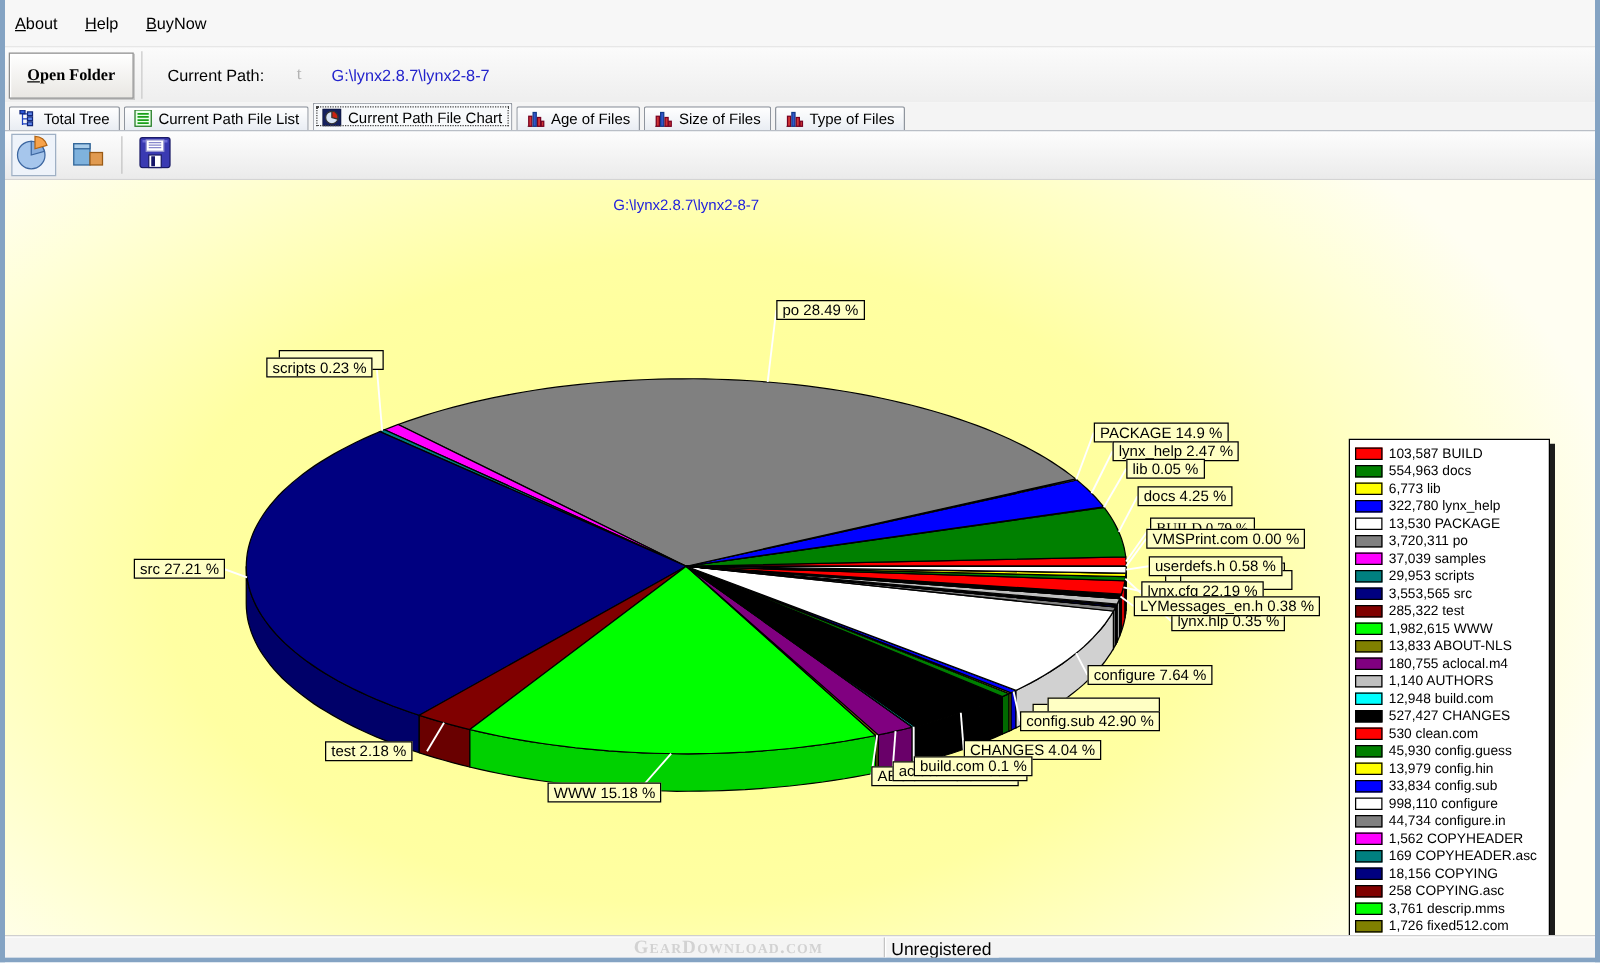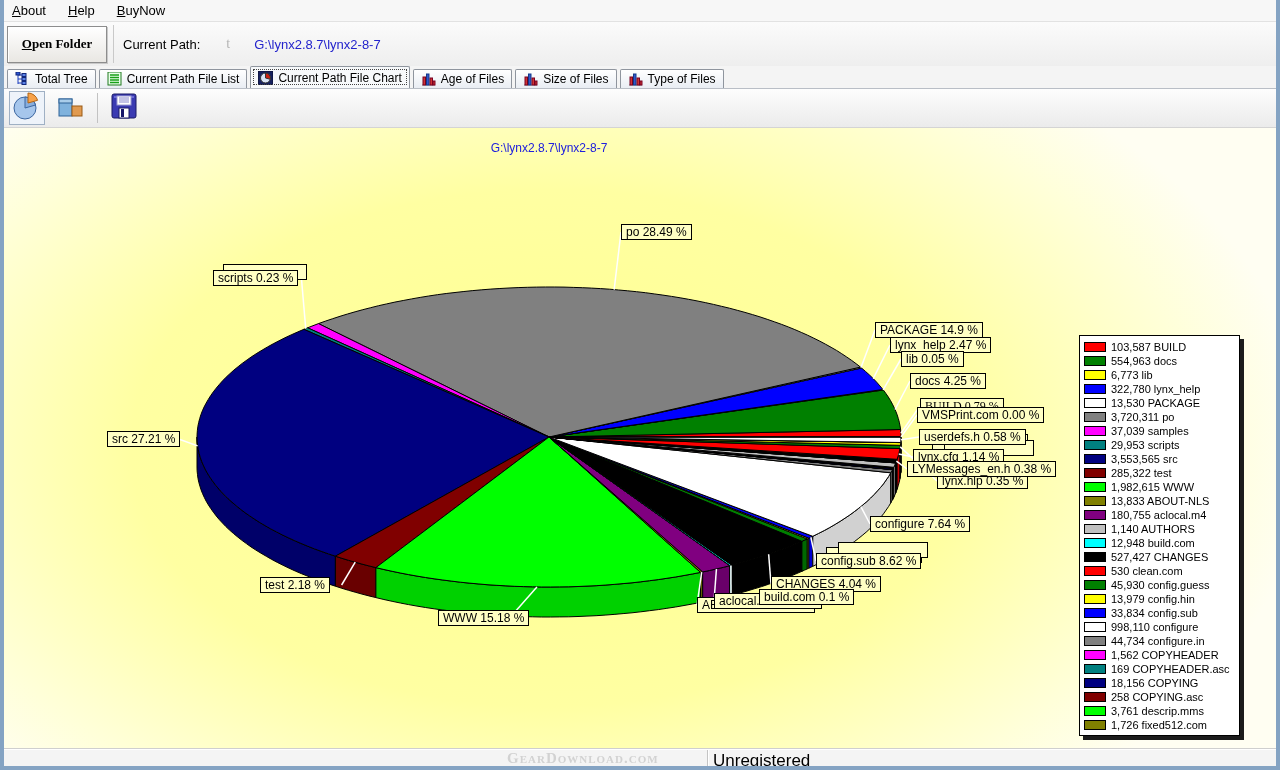--- a/index.html
+++ b/index.html
@@ -14,27 +14,27 @@
   .app-icon .b3{ left:9px; width:3px; height:10px; background:#22aa44;}
   .title-text { font-size:13px; color:#15222e; text-shadow:0 0 3px #dce9f5, 0 0 3px #dce9f5; white-space:nowrap; }
   .caption-buttons { position:absolute; right:8px; top:0; display:flex; }
   .cap-btn { height:17px; border:1px solid #35516e; border-top:none; display:flex; align-items:center; justify-content:center; color:#fff; font-size:10px; }
   .btn-min { width:29px; border-radius:0 0 0 4px; background:linear-gradient(180deg,#dbe6f0,#9fb6ca 45%,#7e99b0 50%,#aebfcd); }
   .btn-restore { width:27px; background:linear-gradient(180deg,#dbe6f0,#9fb6ca 45%,#7e99b0 50%,#aebfcd); }
   .btn-close { width:45px; border-radius:0 0 4px 0; background:linear-gradient(180deg,#f0b0a0,#d97b60 45%,#c4523a 50%,#d4765c 100%); font-weight:bold; font-size:11px; }
   .min-glyph { width:9px; height:3px; background:#fff; box-shadow:0 1px 1px #33506b; margin-top:6px; }
   .restore-glyph { width:8px; height:7px; border:1px solid #fff; background:transparent; box-shadow:2px -2px 0 -1px #fff; margin-top:2px; margin-left:-2px;}
   
-  .menubar { height:22px; background:#f7f7f7; border-bottom:1px solid #e2e2e2; display:flex; align-items:center; padding-left:8px; gap:22px; flex:0 0 auto; }
+  .menubar { height:38px; background:#f7f7f7; border-bottom:1px solid #e2e2e2; display:flex; align-items:center; padding-left:8px; gap:22px; flex:0 0 auto; }
   .menu-item { font-size:13px; color:#000; cursor:default; }
   
   .toolbar1 { height:44px; background:linear-gradient(#fbfbfb,#eeeeee); display:flex; align-items:center; flex:0 0 auto; }
   .open-folder-btn { width:100px; height:37px; margin-left:3px; background:linear-gradient(#ffffff,#e9e7e3); border:1px solid #8d8d8d; box-shadow:inset 1px 1px 0 #ffffff, 1px 1px 0 #c9c9c9; font-size:13px; font-weight:bold; font-family:Liberation Serif, serif; }
   .sep-v { width:1px; height:38px; background:#c9c9c9; margin-left:6px; }
-  .current-path-label { font-size:13px; color:#000; margin-left:9px; }
+  .current-path-label { font-size:13px; color:#000; margin-left:20px; }
   .up-glyph { font-family:"Liberation Serif",serif; font-size:14px; color:#b3b3b3; margin-left:26px; }
   .path-text { font-size:13px; color:#2323cc; margin-left:24px; }
   
   .tabbar { height:22px; display:flex; align-items:flex-end; padding-left:3px; gap:3px; flex:0 0 auto; background:#f4f4f4; }
   .tab { display:inline-flex; align-items:center; gap:5px; height:19px; padding:0 7px; font-size:12px; border:1px solid #8f959e; border-bottom:none; border-radius:2px 2px 0 0; background:linear-gradient(#ffffff,#e9edf3); white-space:nowrap; }
   .tab.selected { height:22px; background:#f7f9fb; outline:1px dotted #444; outline-offset:-4px; }
   .tab .ticon { width:15px; height:14px; flex:0 0 auto; }
   
   .toolbar2 { height:40px; background:linear-gradient(#fdfdfd,#ebebeb); border-top:1px solid #b9bec6; border-bottom:1px solid #d4d4d4; display:flex; align-items:center; padding-left:5px; gap:8px; flex:0 0 auto; }
   .tb2-btn { width:36px; height:34px; display:flex; align-items:center; justify-content:center; border:1px solid transparent; }
@@ -46,21 +46,21 @@
   .chart-svg { position:absolute; left:0; top:0; }
   .callout { position:absolute; height:16px; line-height:14px; padding:0 4px; background:#ffffc4; border:1px solid #000; font-size:12px; color:#000; white-space:nowrap; overflow:hidden; }
   .legend { position:absolute; left:1075px; top:207px; width:161px; background:#fff; border:1px solid #000; box-shadow:4px 4px 0 #1c1c1c; padding:4px 2px 3px 4px; }
   .legend-row { display:flex; align-items:center; gap:5px; height:14px; }
   .legend-swatch { width:22px; height:10px; border:1px solid #000; flex:0 0 auto; }
   .legend-text { font-size:11px; white-space:nowrap; }
   
   .statusbar { height:18px; flex:0 0 auto; background:#f4f4f4; border-top:1px solid #cfcfcf; box-shadow:inset 0 1px 0 #ffffff; position:relative; }
   .watermark { position:absolute; left:503px; top:1px; font-family:"Liberation Serif",serif; font-variant:small-caps; font-weight:bold; letter-spacing:1px; font-size:15px; color:#d2d2d2; }
   .status-divider { position:absolute; left:703px; top:1px; width:1px; height:16px; background:#c4c4c4; box-shadow:1px 0 0 #ffffff; }
-  .status-text { position:absolute; left:709px; top:2px; font-size:17px; color:#000; background:#f4f4f4; padding-right:6px; }
+  .status-text { position:absolute; left:709px; top:2px; font-size:14px; color:#000; background:#f4f4f4; padding-right:6px; }
 </style>
 </head>
 <body>
 
 <div class="window">
 
 
   <div class="menubar">
       <span class="menu-item"><u>A</u>bout</span>
       <span class="menu-item"><u>H</u>elp</span>
@@ -263,31 +263,31 @@
         <div class="callout" style="left: 434px; top: 482px;">WWW 15.18 %</div>
         <div class="callout" style="left: 871px; top: 194px;">PACKAGE 14.9 %</div>
         <div class="callout" style="left: 886px; top: 209px;">lynx_help 2.47 %</div>
         <div class="callout" style="left: 897px; top: 223px;">lib 0.05 %</div>
         <div class="callout" style="left: 906px; top: 245px;">docs 4.25 %</div>
         <div class="callout" style="left: 916px; top: 270px; font-family: Liberation Serif, serif;">BUILD 0.79 %</div>
         <div class="callout" style="left: 913px; top: 279px;">VMSPrint.com 0.00 %</div>
         <div class="callout" style="left: 928px; top: 306px; width: 96px;"></div>
         <div class="callout" style="left: 940px; top: 312px; width: 90px;"></div>
         <div class="callout" style="left: 915px; top: 301px;">userdefs.h 0.58 %</div>
-        <div class="callout" style="left: 909px; top: 321px;">lynx.cfg 1.14 %</div>
+        <div class="callout" style="left: 909px; top: 321px;">lynx.cfg 22.19 %</div>
         <div class="callout" style="left: 933px; top: 345px;">lynx.hlp 0.35 %</div>
         <div class="callout" style="left: 903px; top: 333px;">LYMessages_en.h 0.38 %</div>
         <div class="callout" style="left: 866px; top: 388px;">configure 7.64 %</div>
         <div class="callout" style="left: 822px; top: 419px; width: 96px;"></div>
         <div class="callout" style="left: 834px; top: 414px; width: 90px;"></div>
-        <div class="callout" style="left: 812px; top: 425px;">config.sub 8.62 %</div>
+        <div class="callout" style="left: 812px; top: 425px;">config.sub 42.90 %</div>
         <div class="callout" style="left: 767px; top: 448px;">CHANGES 4.04 %</div>
         <div class="callout" style="left: 693px; top: 469px;">ABOUT-NLS 0.11 %</div>
         <div class="callout" style="left: 710px; top: 465px;">aclocal.m4 1.38 %</div>
-        <div class="callout" style="left: 755px; top: 461px;">build.com 0.1 %</div>
+        <div class="callout" style="left: 727px; top: 461px;">build.com 0.1 %</div>
       </div>
     <div class="legend" id="legend">
         <div class="legend-row">
           <span class="legend-swatch" style="background: rgb(255, 0, 0);"></span>
           <span class="legend-text">103,587 BUILD</span>
         </div>
         <div class="legend-row">
           <span class="legend-swatch" style="background: rgb(0, 128, 0);"></span>
           <span class="legend-text">554,963 docs</span>
         </div>

